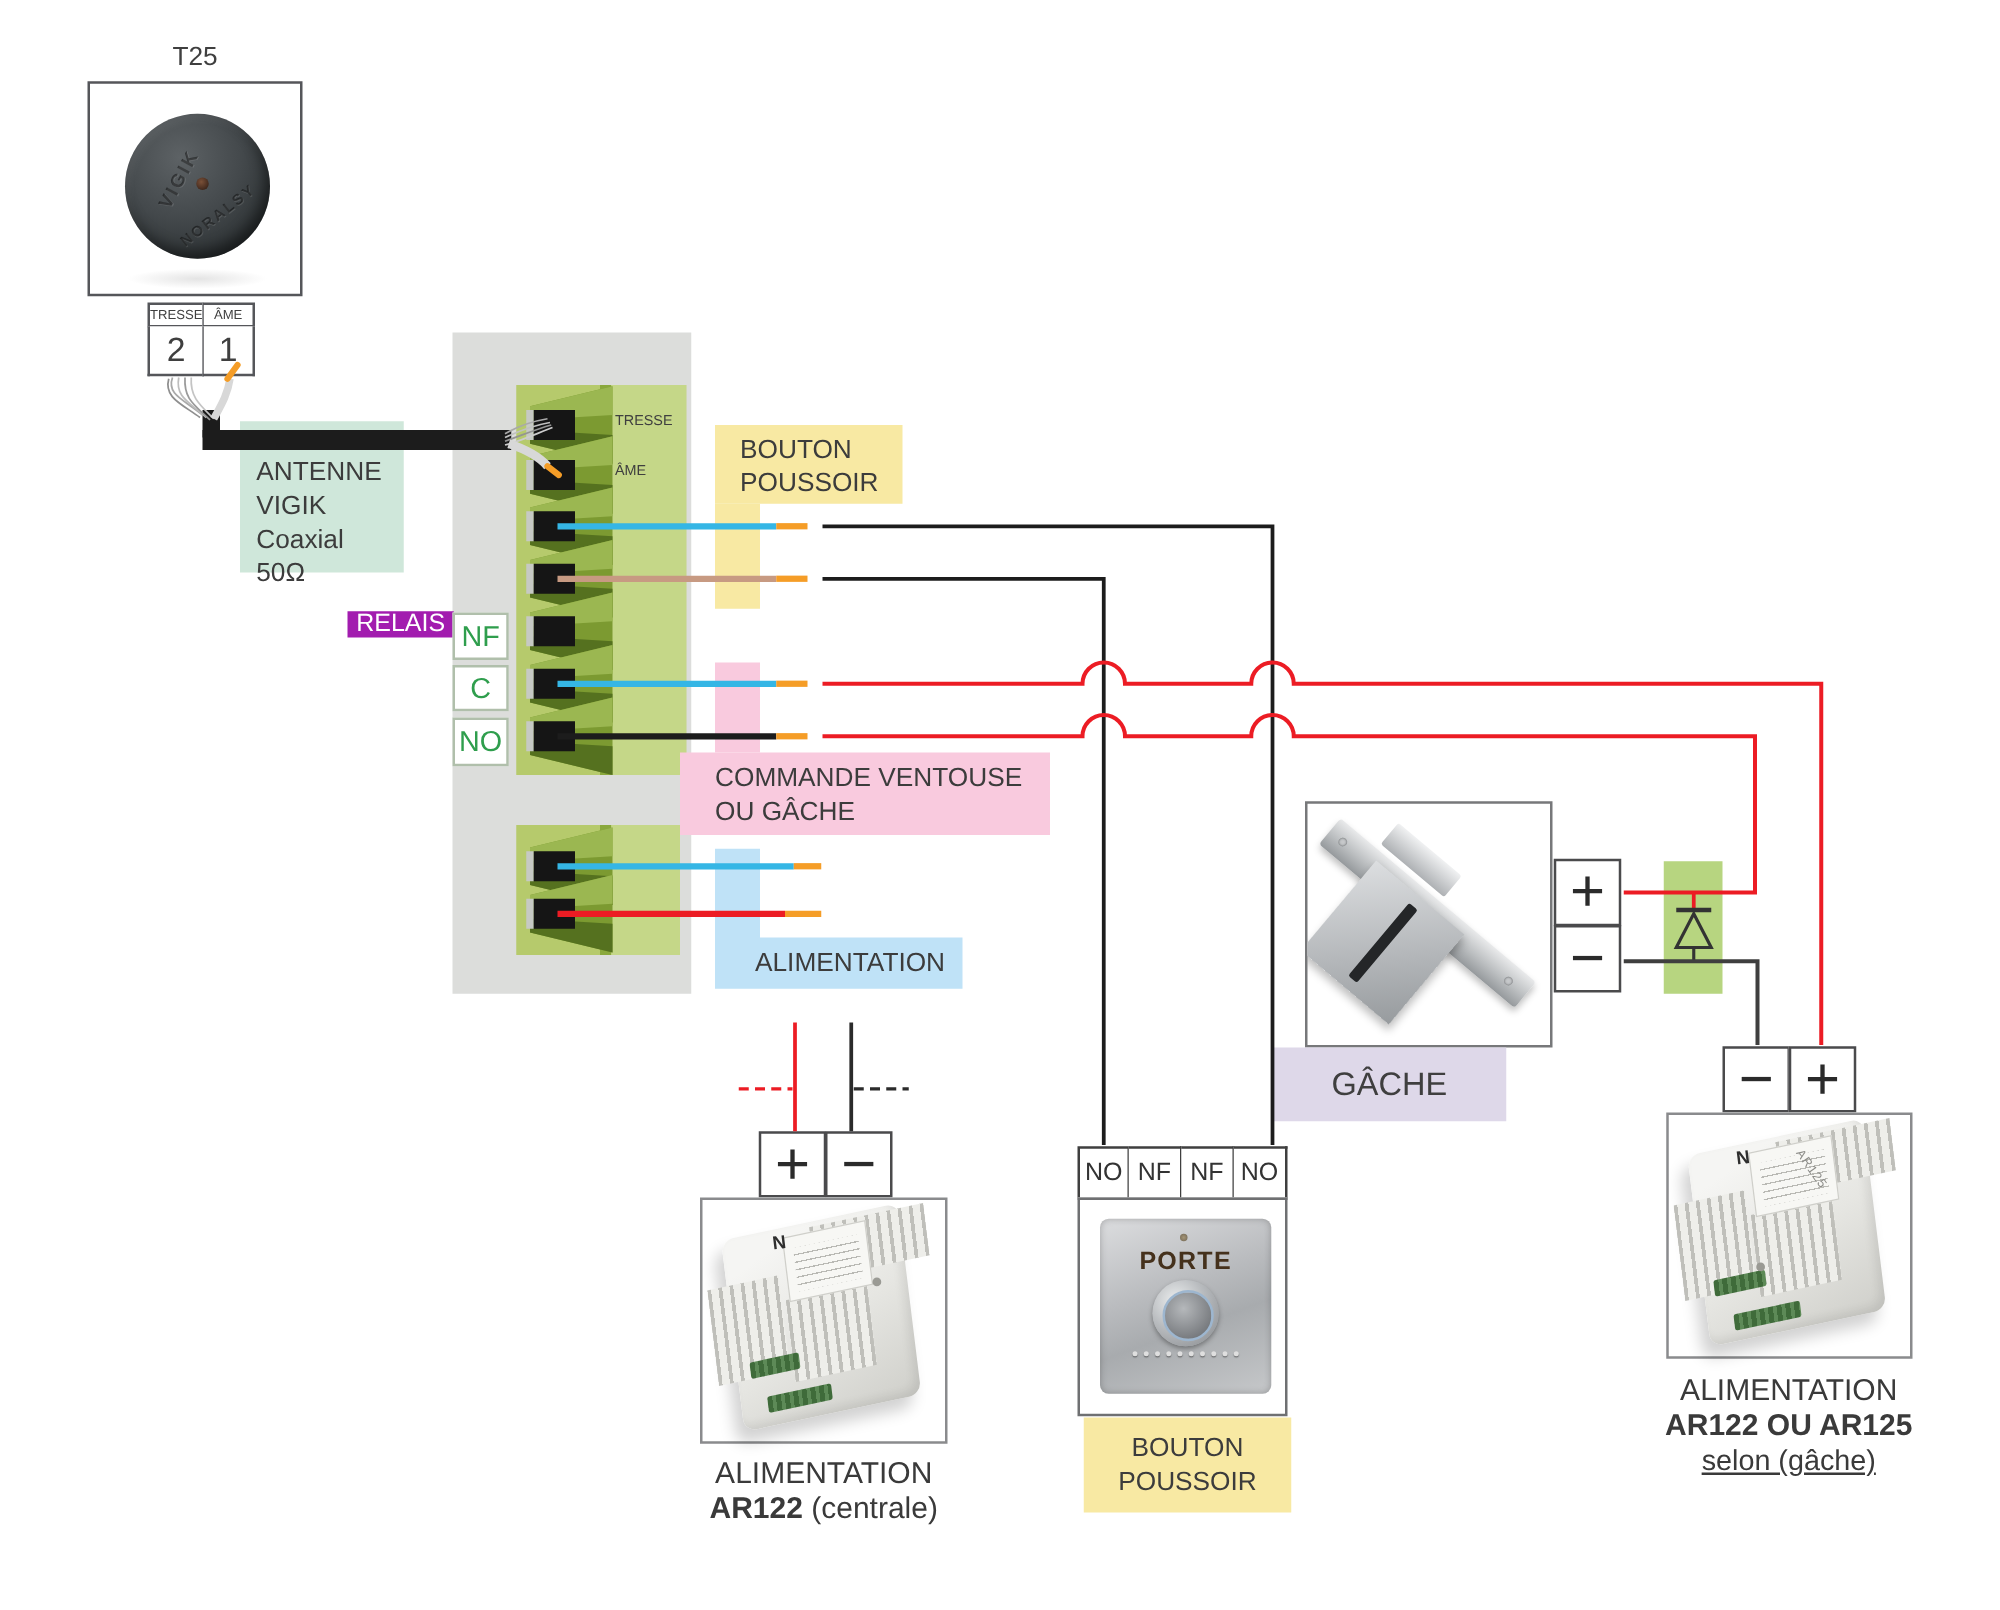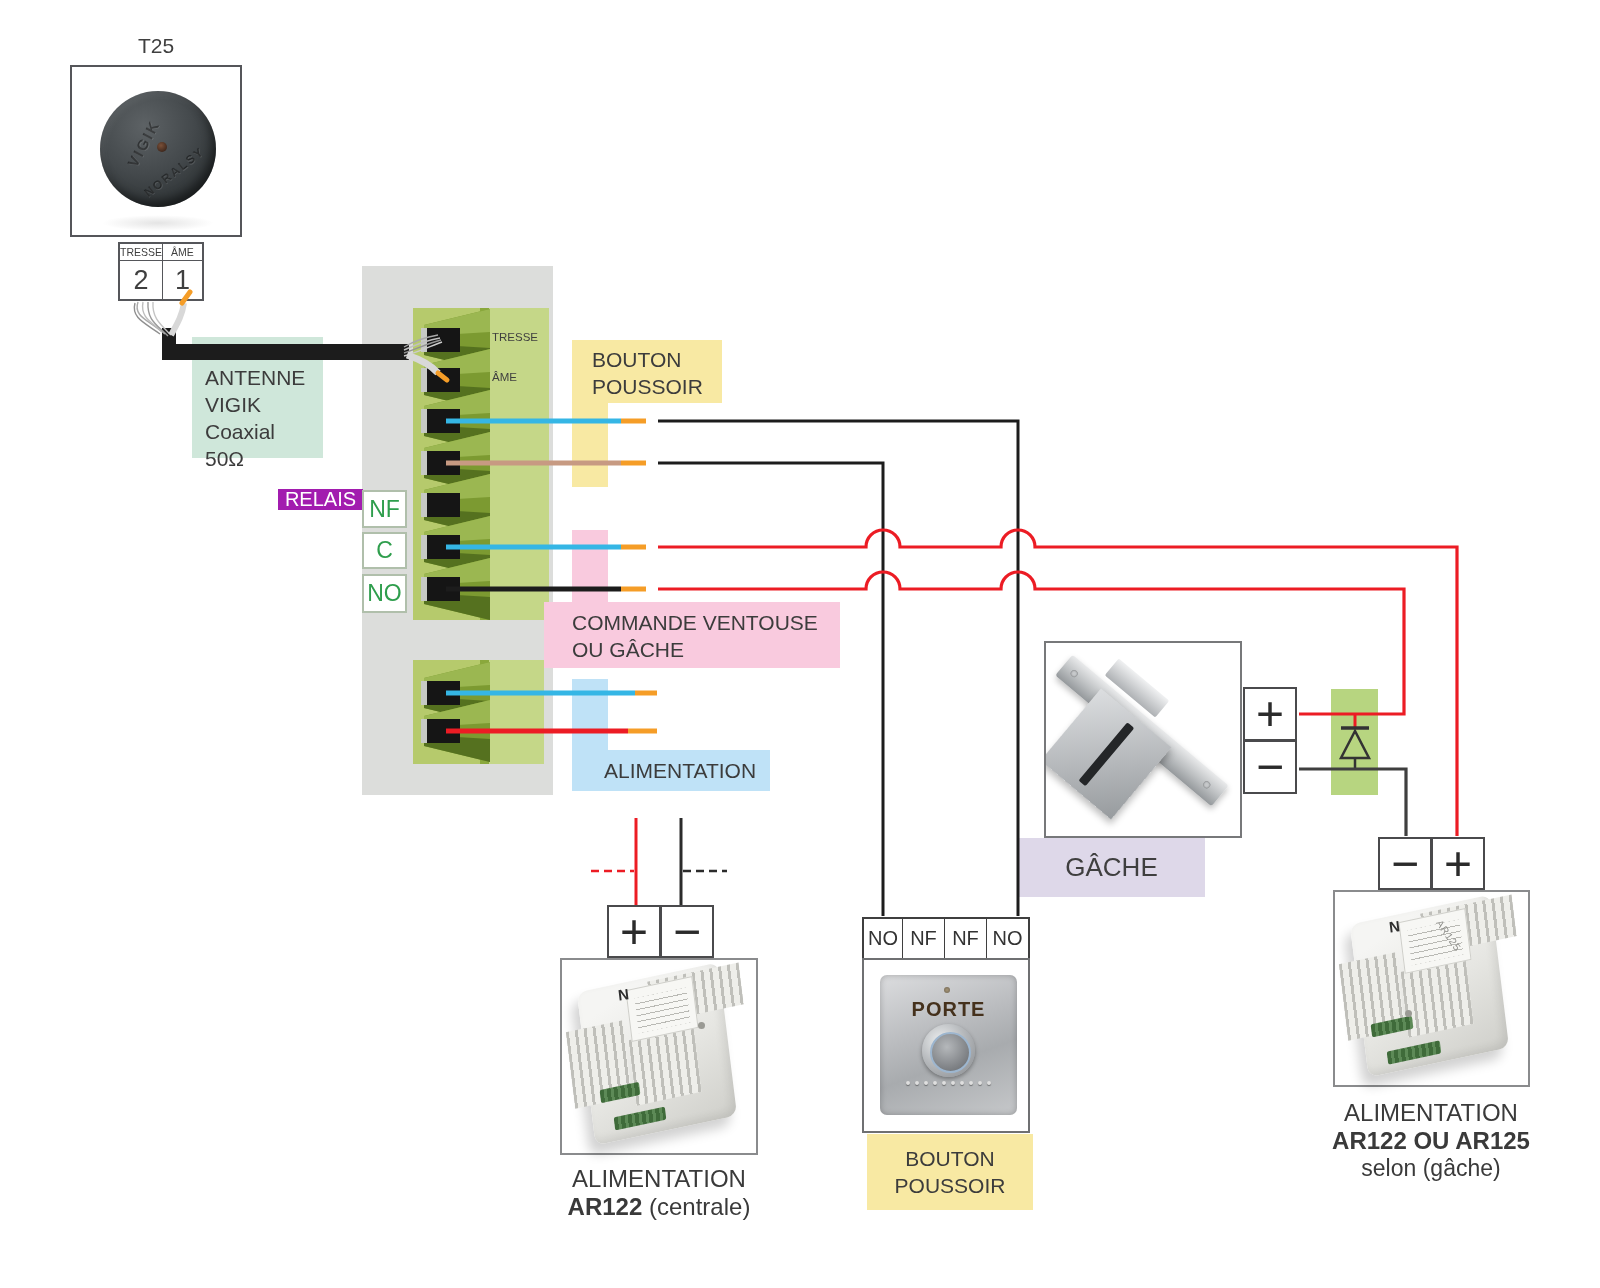--- a/index.html
+++ b/index.html
@@ -227,21 +227,21 @@
     <div class="psu-label"></div>
     <span class="psu-n" style="left:54px;top:26px;">N</span>
     <span class="psu-mark" style="left:96px;top:38px;">AR125</span>
     <div class="psu-green" style="left:36px;top:128px;width:42px;height:13px;"></div>
     <div class="psu-green" style="left:52px;top:154px;width:54px;height:13px;"></div>
     <div class="psu-dot" style="left:70px;top:118px;"></div>
   </div>
   <div class="a ctr" style="left:1306px;top:1092px;width:250px;height:96px;flex-direction:column;">
     <div class="cap">ALIMENTATION</div>
     <div class="cap" style="font-weight:bold;">AR122 OU AR125</div>
-    <div class="cap" style="font-size:23px;">selon (gâche)</div>
+    <div class="cap" style="font-size:23px;text-decoration:underline;">selon (gâche)</div>
   </div>
 
   <svg id="wires" width="1600" height="1288" viewBox="0 0 1600 1288">
 
     <g>
 
       <path d="M424 325 L490 309 L490 371 L424 355 Z" fill="#7c9a31"></path>
       <path d="M424 325 L490 309 L490 332 L424 336 Z" fill="#9bb751"></path>
       <path d="M424 344 L490 348 L490 371 L424 355 Z" fill="#55711f"></path>
       <rect x="421" y="328" width="6" height="24" fill="#c6c9c4"></rect>

